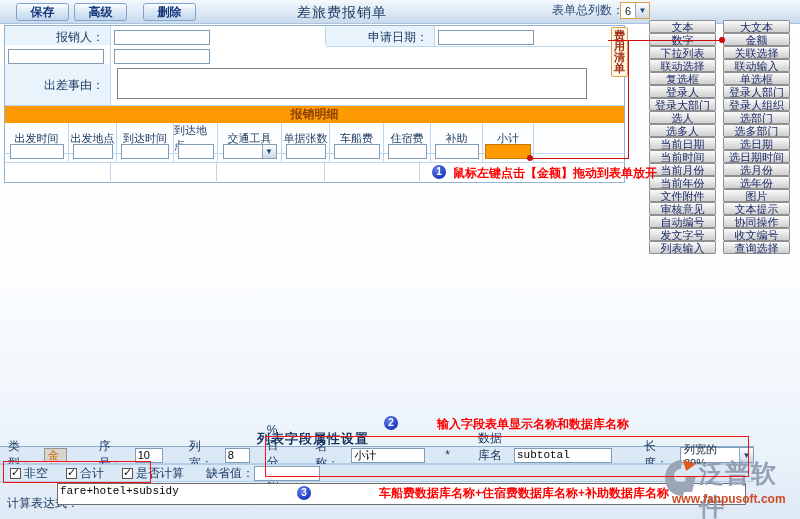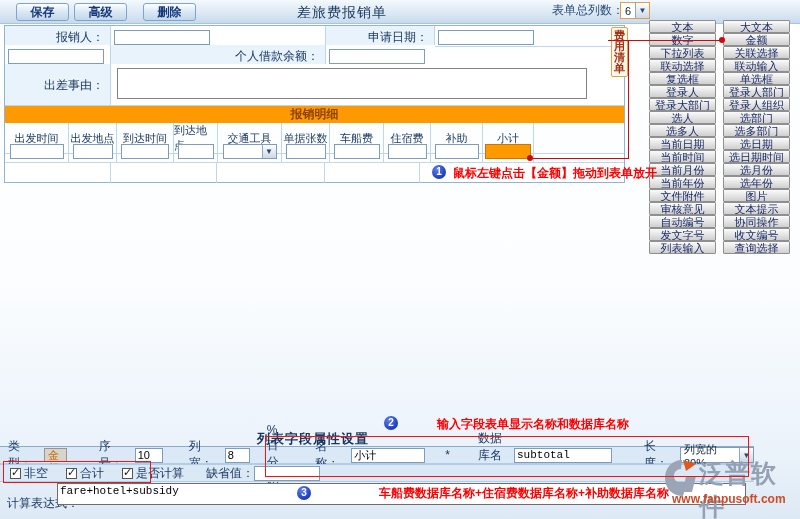--- a/index.html
+++ b/index.html
@@ -119,21 +119,20 @@
 
   <div class="form-panel">
     <div class="frow" style="top:0; height:19px;">
       <div class="lab">报销人：</div>
       <div class="fld"><input class="input" style="width: 96px;"></div>
       <div class="lab">申请日期：</div>
       <div class="fld"><input class="input" style="width: 96px;"></div>
     </div>
     <div class="frow" style="top:19px; height:19px;">
       <div class="fld"><input class="input" style="width: 96px;"></div>
-      <div class="lab">个人借款余额：</div>
       <div class="fld"><input class="input" style="width: 96px;"></div>
     </div>
     <div class="frow" style="top:38px; height:42px; grid-template-columns:106px auto;">
       <div class="lab" style="padding-top:13px;">出差事由：</div>
       <div class="fld"><textarea class="reason-area" style=""></textarea></div>
     </div>
 
     <div class="banner">报销明细</div>
 
     <div class="dgrid dhead">

